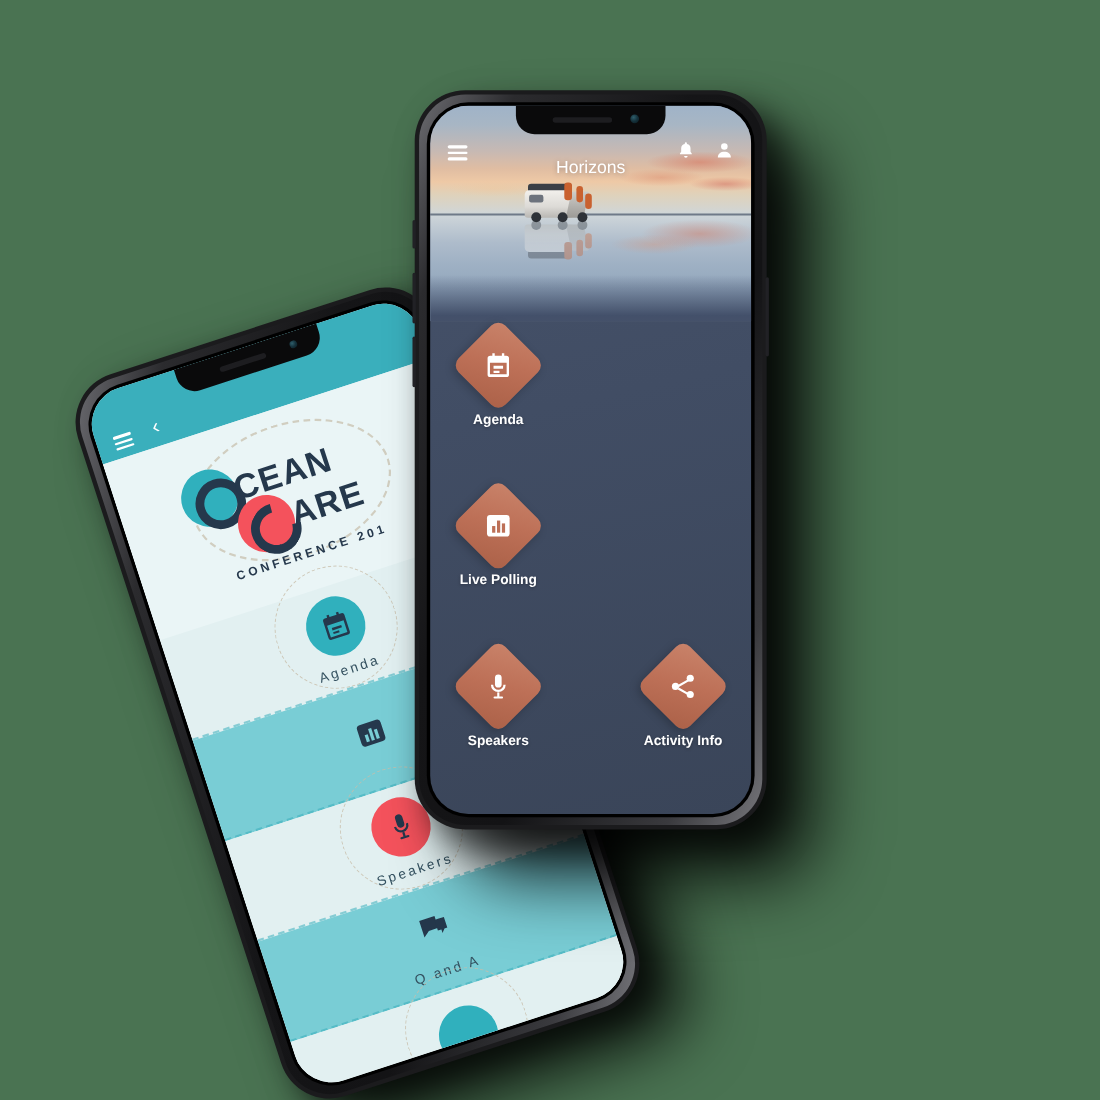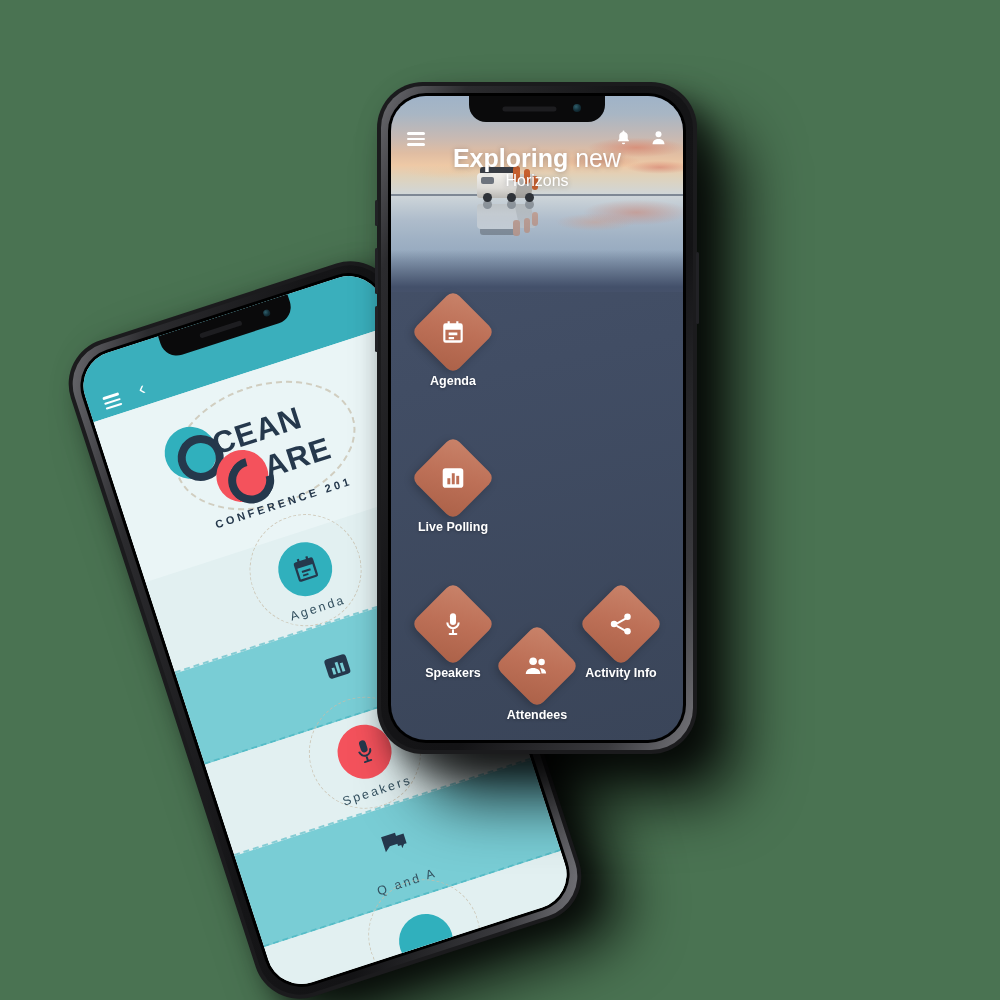--- a/index.html
+++ b/index.html
@@ -426,23 +426,20 @@
                   <span>
                     <svg viewBox="0 0 24 24">
                         <circle cx="12" cy="7.4" r="4.2"></circle>
                         <path d="M3.6 21.5c0-4.7 3.8-7.3 8.4-7.3s8.4 2.6 8.4 7.3z"></path>
                       </svg>
                   </span>
                 </div>
               </div>
 
               <div class="hero-title">
-                <div class="l1">
-                  <b>Exploring</b><span> new</span>
-                </div>
                 <div class="l2">
                   <span>Horizons</span>
                 </div>
               </div>
             </div>
 
             <div class="grid">
 
               <div class="grow">
                 <div class="cell">
@@ -485,33 +482,20 @@
                           <rect x="9.2" y="2" width="5.6" height="11" rx="2.8"></rect>
                           <path d="M5.8 10.6a6.2 6.2 0 0 0 12.4 0h-1.9a4.3 4.3 0 0 1-8.6 0H5.8z"></path>
                           <rect x="11.1" y="17" width="1.8" height="4"></rect>
                           <rect x="8" y="20.4" width="8" height="1.8" rx=".9"></rect>
                         </svg>
                   </span>
                     </div>
                   <div class="cap">Speakers</div>
                 </div>
 
-                <div class="cell mid">
-                  <div class="dia">
-                      <span>
-                    <svg viewBox="0 0 24 24">
-                          <circle cx="8.4" cy="7.6" r="3.5"></circle>
-                          <circle cx="16.2" cy="8.2" r="3"></circle>
-                          <path d="M1.6 19.4c0-3.6 3-5.6 6.8-5.6s6.8 2 6.8 5.6z"></path>
-                          <path d="M14.6 13.9c3.4.1 5.8 1.9 5.8 5.1h-4.3c0-2-.6-3.7-1.5-5.1z"></path>
-                        </svg>
-                  </span>
-                    </div>
-                  <div class="cap">Attendees</div>
-                </div>
 
                 <div class="cell">
                   <div class="dia">
                       <span>
                     <svg viewBox="0 0 24 24">
                           <circle cx="18" cy="5.2" r="3"></circle>
                           <circle cx="5.6" cy="12" r="3"></circle>
                           <circle cx="18" cy="18.8" r="3"></circle>
                           <path d="M7.6 10.9l9-5.2.9 1.6-9 5.2zM8.5 12.9l9 5.2-.9 1.6-9-5.2z"></path>
                         </svg>

